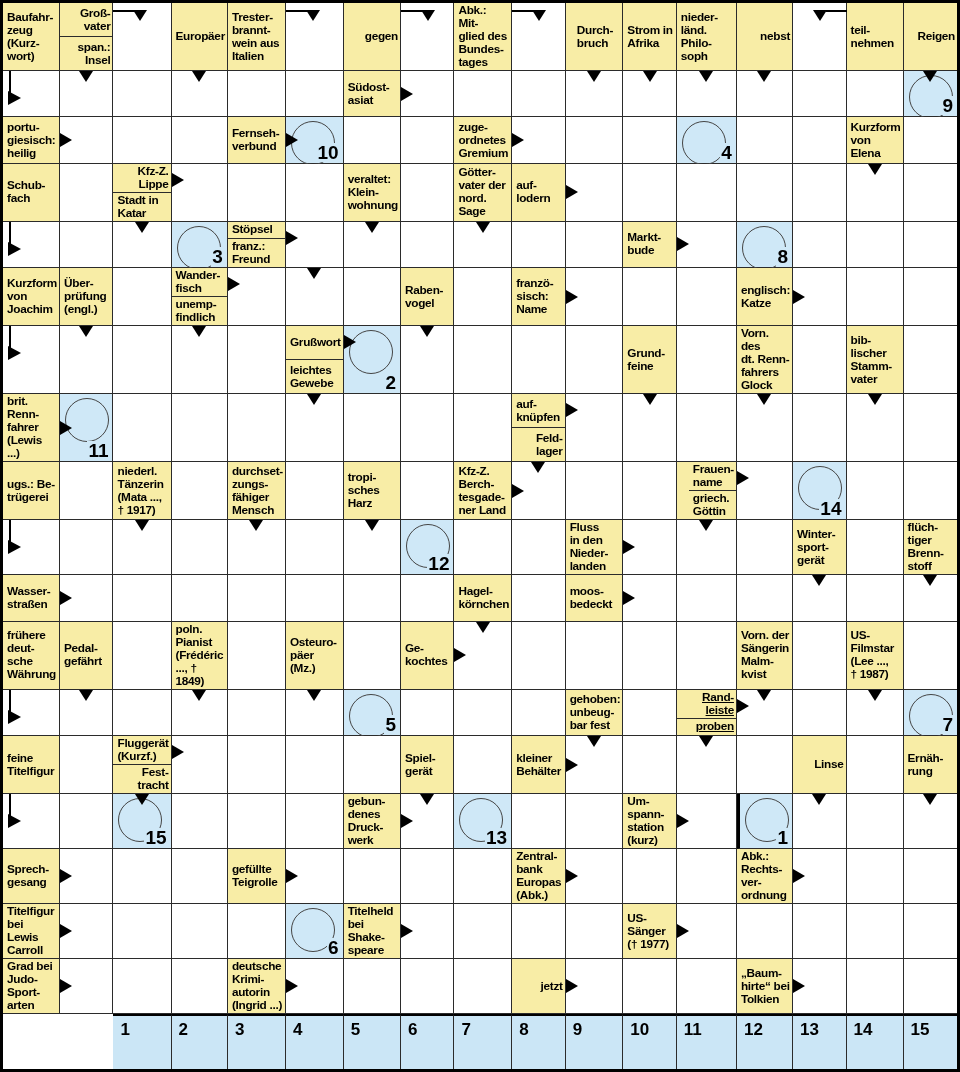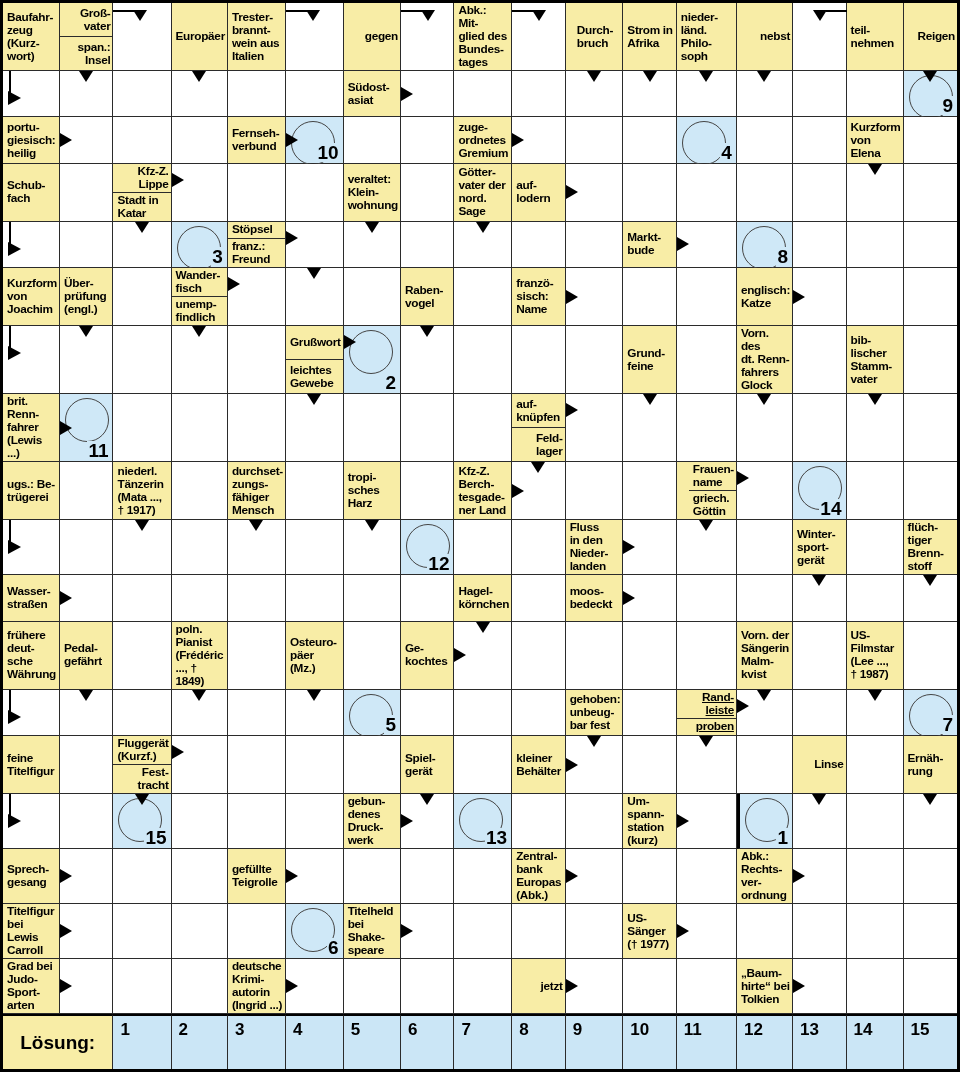--- a/index.html
+++ b/index.html
@@ -1065,23 +1065,20 @@
           <span>„Baum-
 hirte“ bei
 Tolkien</span>
         </div>
       </div>
       <div class="cell" data-c="15" style="grid-area: 18 / 15;">
         <div class="a-right mid"></div>
       </div>
       <div class="cell" data-c="16" style="grid-area: 18 / 16;"></div>
       <div class="cell" data-c="17" style="grid-area: 18 / 17;"></div>
-      <div class="cell sol sol-label" style="grid-area: 19 / 1 / auto / span 2;">
-        <span>Lösung:</span>
-      </div>
       <div class="cell sol sol-cell" data-c="3" style="grid-area: 19 / 3;">
         <span>1</span>
       </div>
       <div class="cell sol sol-cell" data-c="4" style="grid-area: 19 / 4;">
         <span>2</span>
       </div>
       <div class="cell sol sol-cell" data-c="5" style="grid-area: 19 / 5;">
         <span>3</span>
       </div>
       <div class="cell sol sol-cell" data-c="6" style="grid-area: 19 / 6;">

